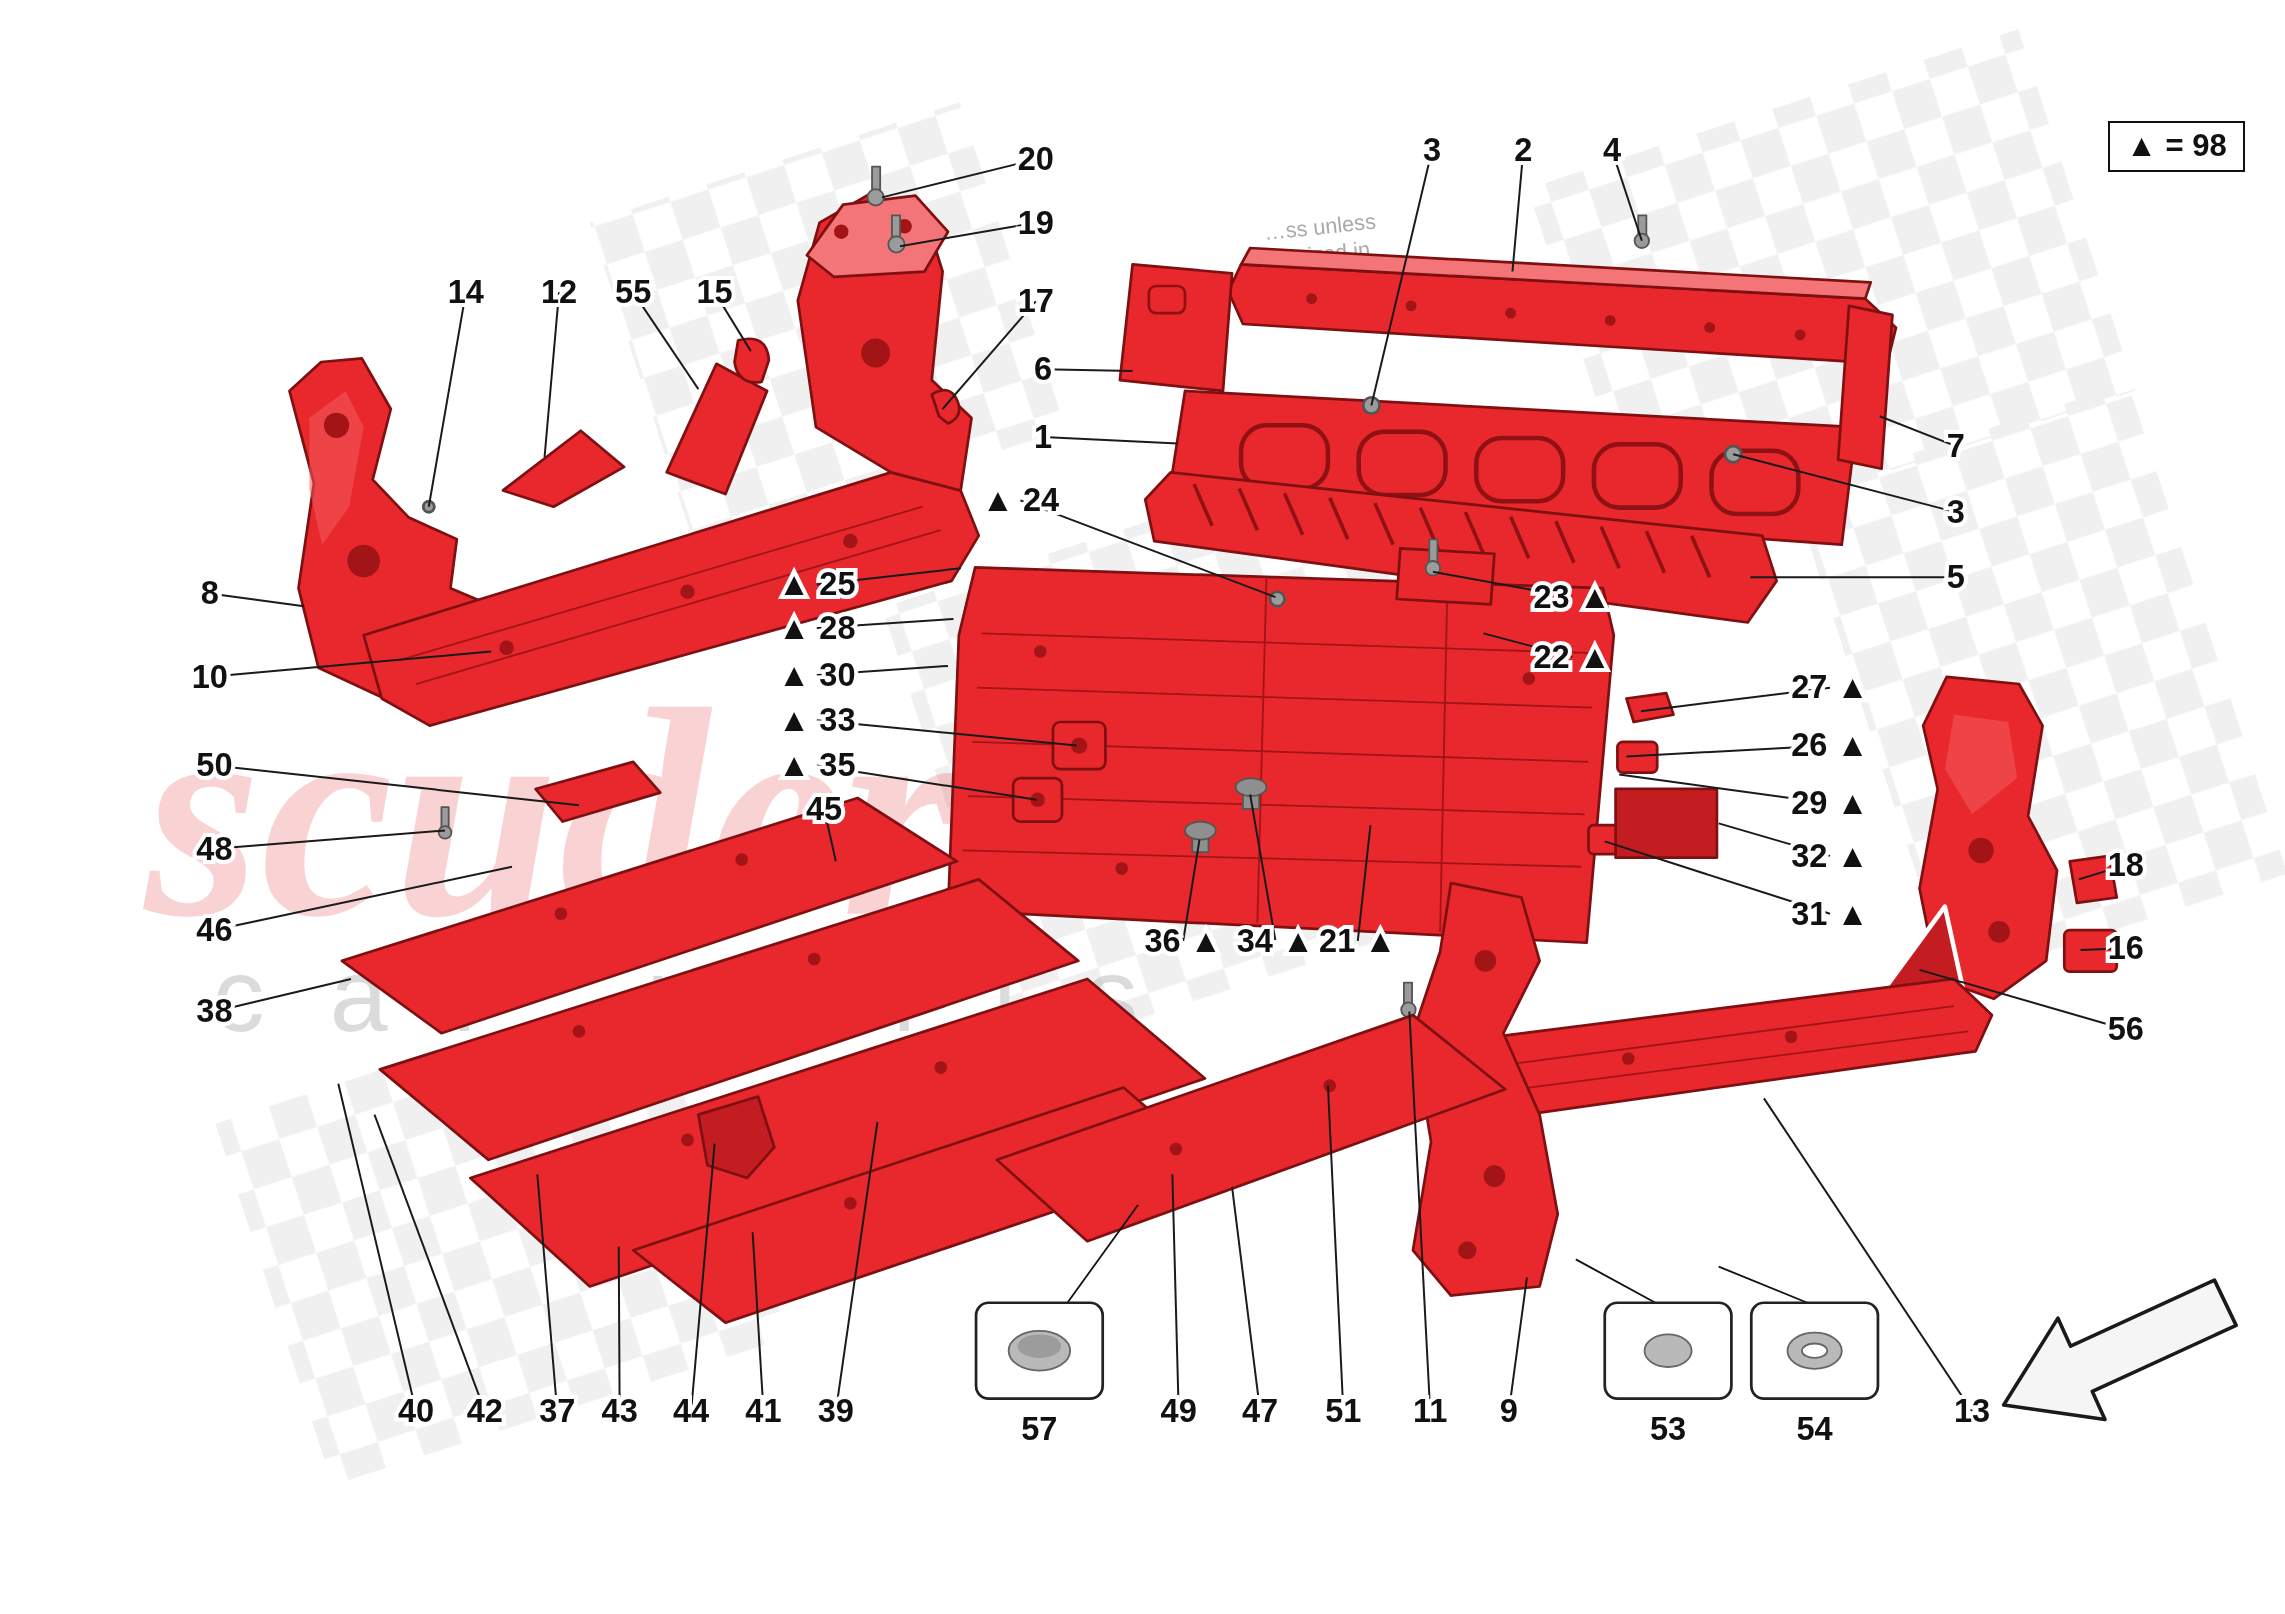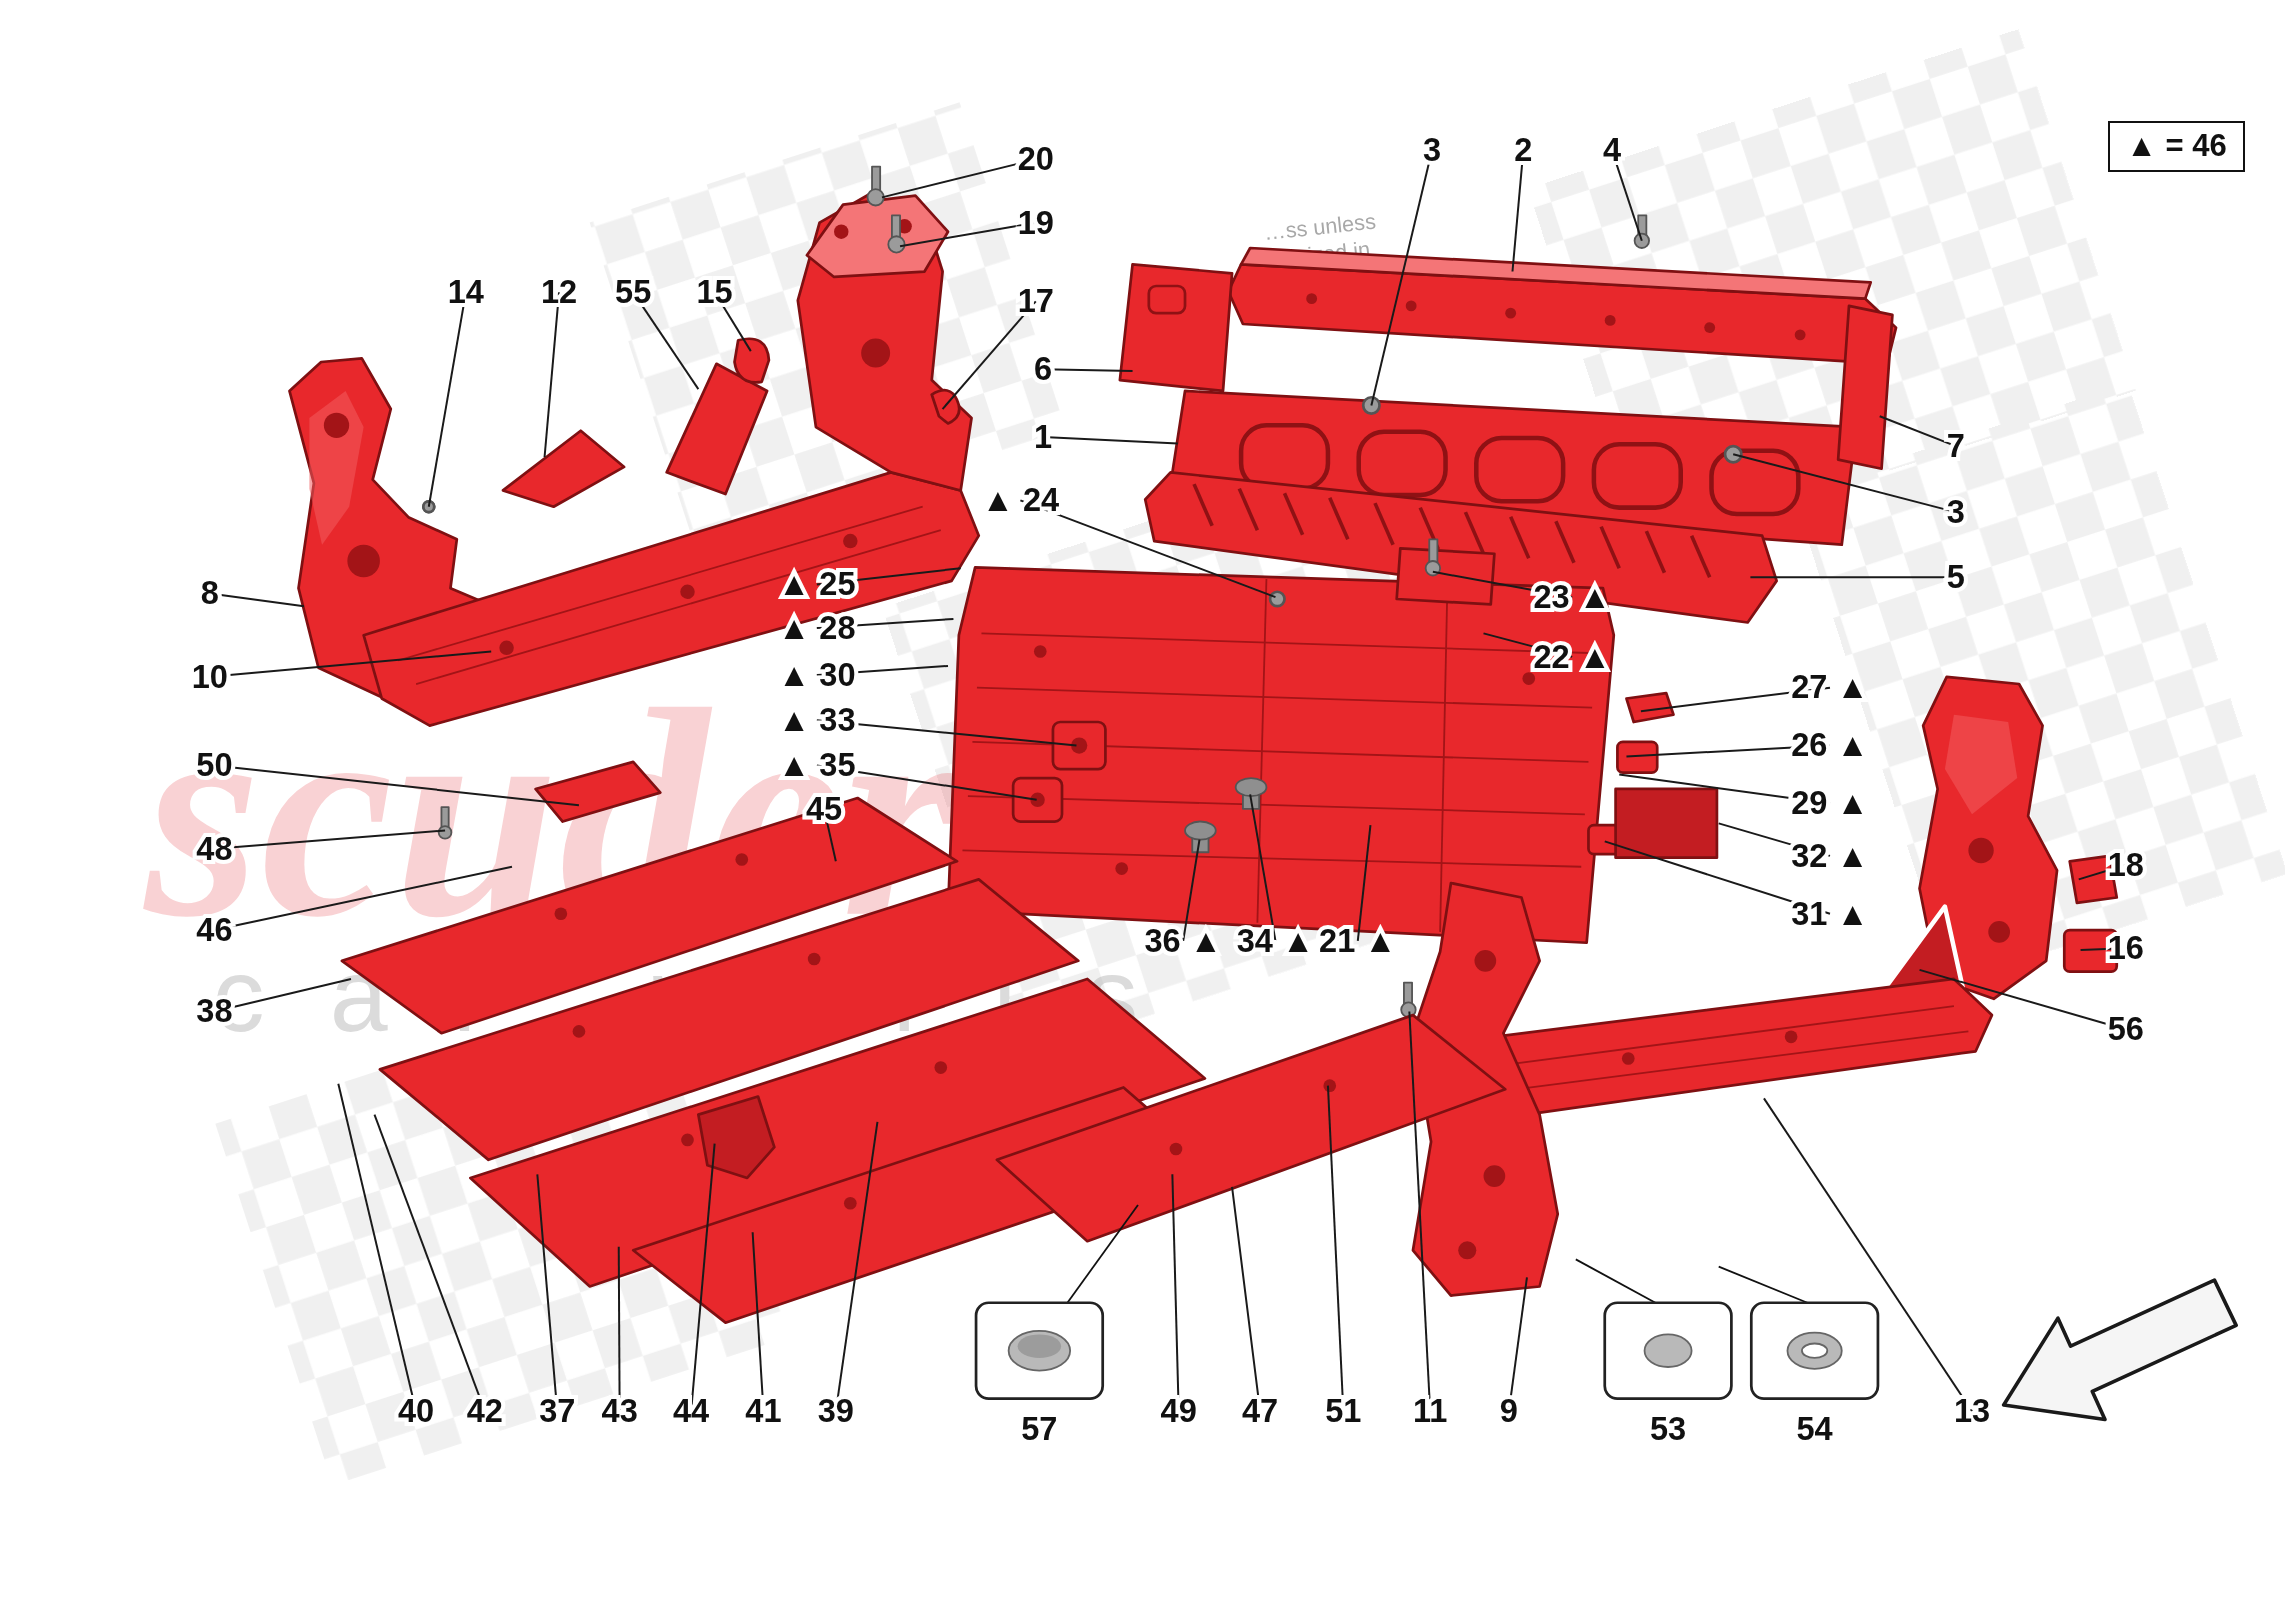--- a/index.html
+++ b/index.html
@@ -387,17 +387,17 @@
         <text x="1485" y="1572" text-anchor="middle" font-size="36" font-weight="bold" fill="#111111" stroke="#ffffff" stroke-width="9" paint-order="stroke" font-family="Liberation Sans, DejaVu Sans, sans-serif">51</text>
         <text x="1581" y="1572" text-anchor="middle" font-size="36" font-weight="bold" fill="#111111" stroke="#ffffff" stroke-width="9" paint-order="stroke" font-family="Liberation Sans, DejaVu Sans, sans-serif">11</text>
         <text x="1668" y="1572" text-anchor="middle" font-size="36" font-weight="bold" fill="#111111" stroke="#ffffff" stroke-width="9" paint-order="stroke" font-family="Liberation Sans, DejaVu Sans, sans-serif">9</text>
         <text x="1844" y="1592" text-anchor="middle" font-size="36" font-weight="bold" fill="#111111" stroke="#ffffff" stroke-width="9" paint-order="stroke" font-family="Liberation Sans, DejaVu Sans, sans-serif">53</text>
         <text x="2006" y="1592" text-anchor="middle" font-size="36" font-weight="bold" fill="#111111" stroke="#ffffff" stroke-width="9" paint-order="stroke" font-family="Liberation Sans, DejaVu Sans, sans-serif">54</text>
         <text x="2180" y="1572" text-anchor="middle" font-size="36" font-weight="bold" fill="#111111" stroke="#ffffff" stroke-width="9" paint-order="stroke" font-family="Liberation Sans, DejaVu Sans, sans-serif">13</text>
       </g>
   </svg>
 
   <div class="legend">
-    <span>▲ = 46</span>
+    <span>▲ = 98</span>
   </div>
 
 </div>
 
 
 </body></html>

